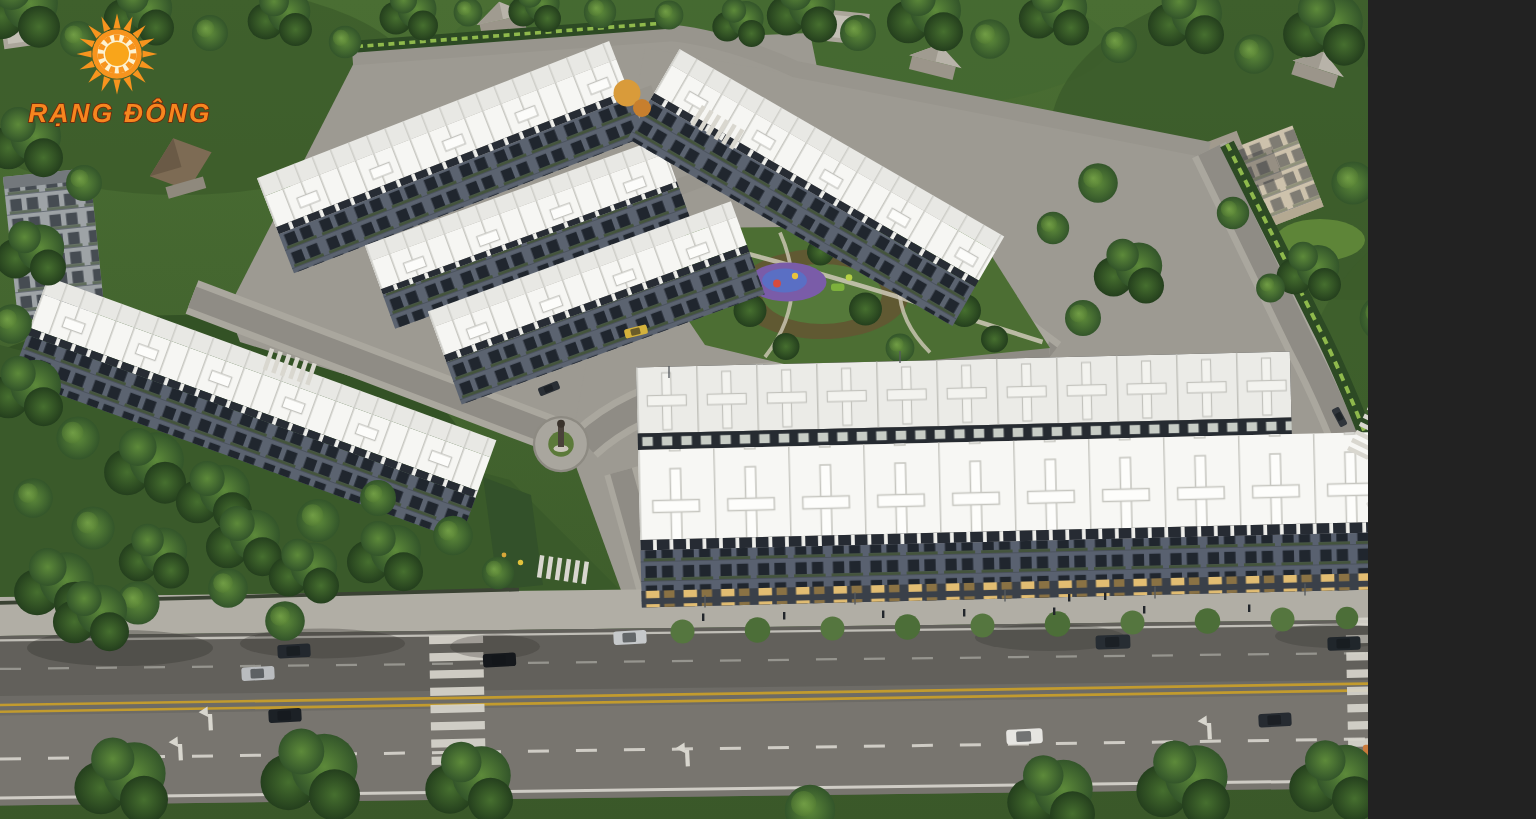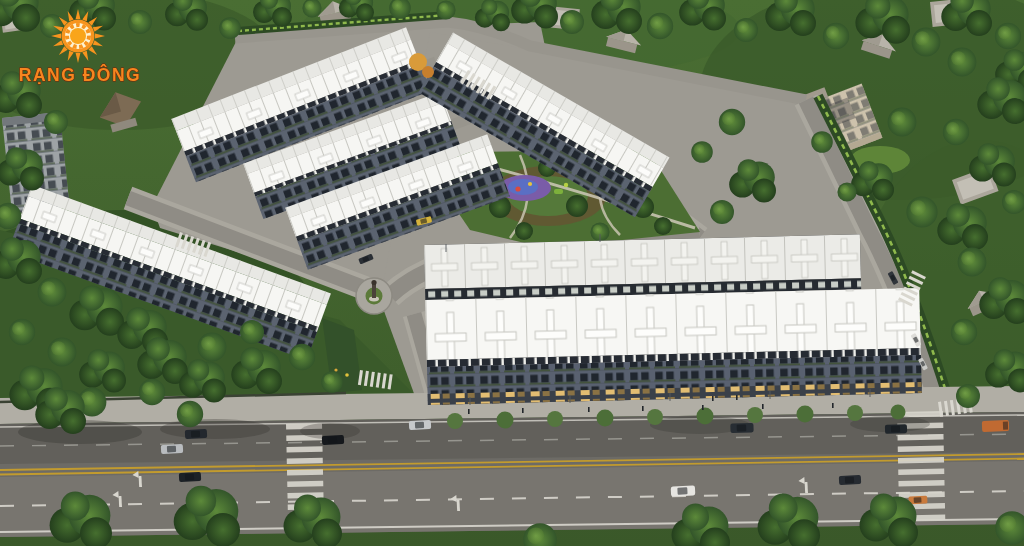--- a/index.html
+++ b/index.html
@@ -1,16 +1,16 @@
 <!DOCTYPE html>
 <html><head>
 <meta charset="utf-8">
 <style>
   html,body{margin:0;padding:0;background:#222;}
-  .stage{position:relative;width:1024px;height:546px;overflow:hidden;background:#ef4444;}
+  .stage{position:relative;width:912px;height:546px;overflow:hidden;background:#ef4444;font-style:italic;}
   .stage svg{position:absolute;inset:0;display:block;}
   text.brand{font-family:"Liberation Sans",sans-serif;font-weight:bold;letter-spacing:1.5px;paint-order:stroke;}
 </style>
 </head>
 <body>
 
 <div class="stage">
 <svg viewBox="0 0 1024 546" width="1024" height="546" xmlns="http://www.w3.org/2000/svg">
   <defs>
     <linearGradient id="gGround" x1="0" y1="0" x2="0" y2="1">

